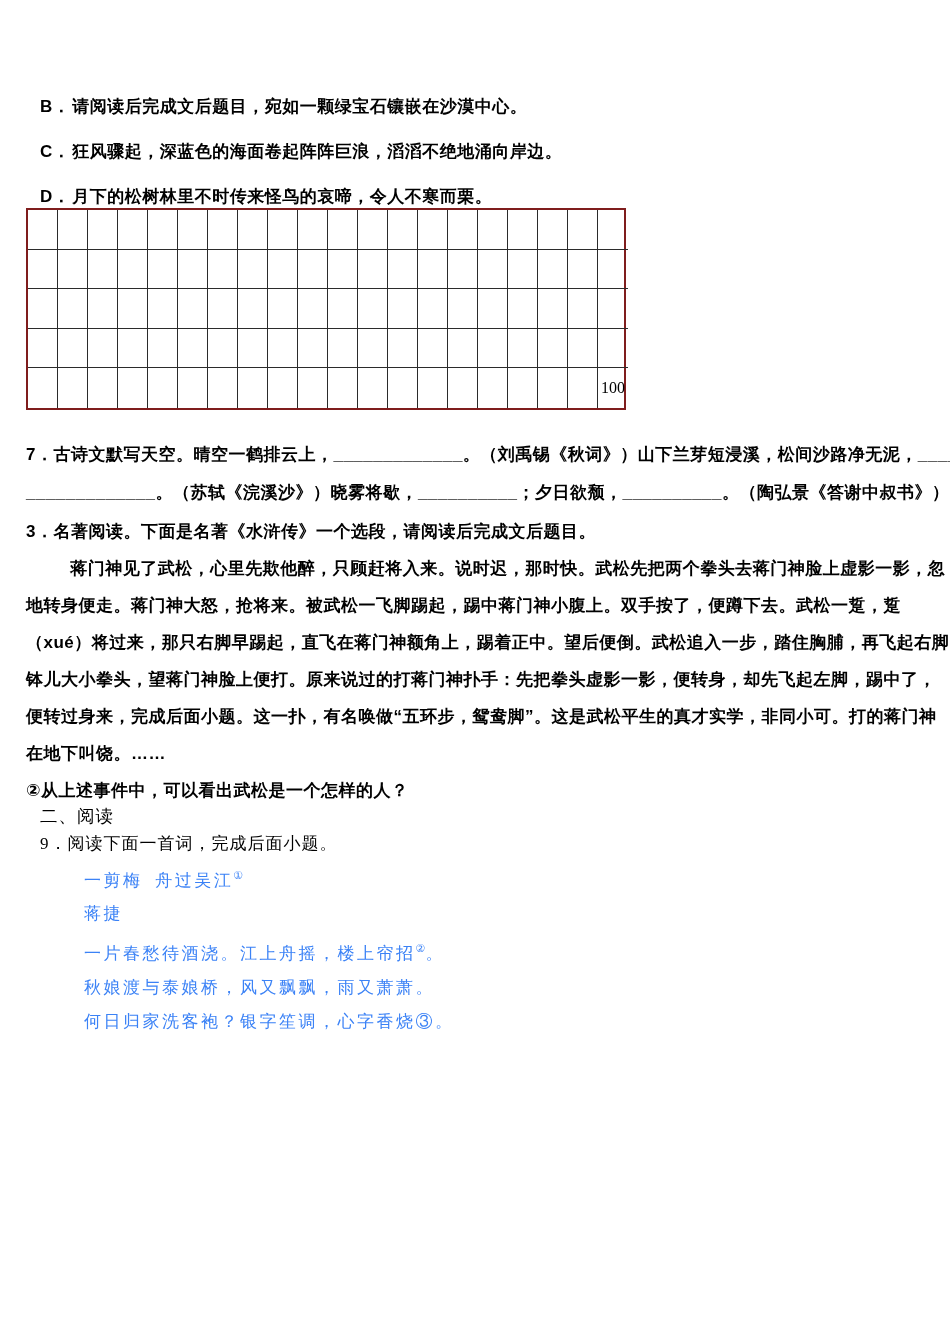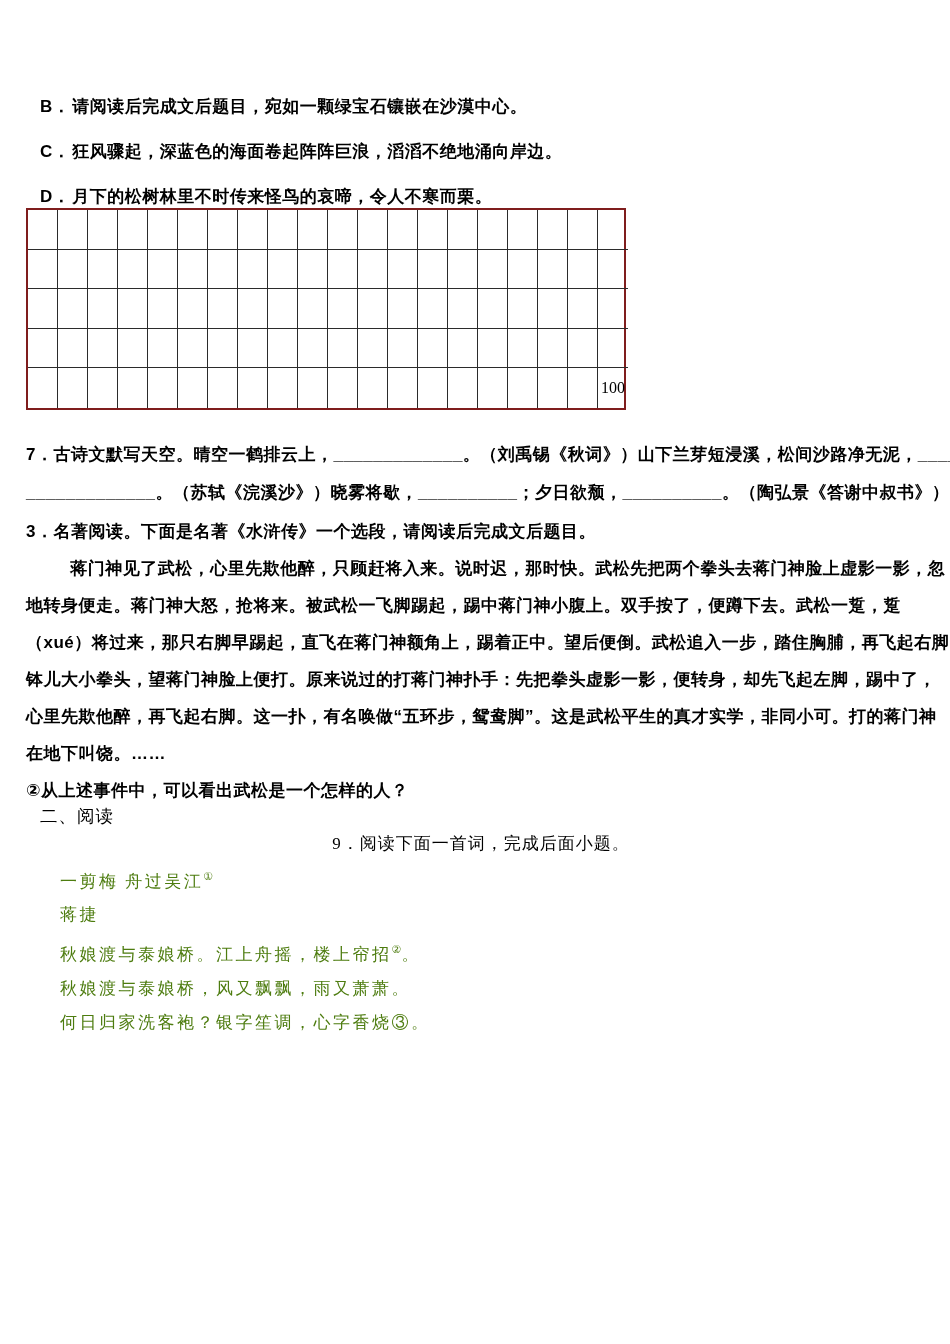--- a/index.html
+++ b/index.html
@@ -28,24 +28,24 @@
   .grid-cell{border-right:1.5px solid #2b2b2b;border-bottom:1.5px solid #2b2b2b;box-sizing:border-box;
     display:flex;align-items:center;justify-content:center;
     font-family:"Liberation Serif","DejaVu Serif",serif;font-size:16px;}
   .grid-cell.col-last{border-right:none;}
   .grid-cell.row-last{border-bottom:none;}
 
   .q7-block{margin-top:26px;}
   .q8-title{font-weight:600;line-height:36px;letter-spacing:.5px;margin-top:2px;white-space:nowrap;}
   .passage .bodyline.indent{text-indent:2.6em;}
   .section-title{font-weight:400;font-size:17.5px;line-height:26px;margin-left:14px;margin-top:-6px;letter-spacing:1px;}
-  .q9-intro{font-family:"Liberation Serif","DejaVu Serif",serif;font-weight:400;line-height:30px;margin-left:14px;letter-spacing:1px;text-align:center;}
+  .q9-intro{font-family:"Liberation Serif","DejaVu Serif",serif;font-weight:400;line-height:30px;margin-left:14px;letter-spacing:1px;}
 
   
-  .poem{margin-left:34px;font-family:Liberation Serif, serif;color:#4d7c0f;}
+  .poem{margin-left:58px;font-family:Liberation Mono, monospace;color:#3b82f6;}
   .poem div{line-height:34px;letter-spacing:2.5px;white-space:nowrap;}
   .poem sup{font-size:11px;letter-spacing:0;}
 </style>
 </head>
 <body>
 
 <div class="page">
 
   <div class="option">
     <span class="opt-label">B．</span><span>请阅读后完成文后题目，宛如一颗绿宝石镶嵌在沙漠中心。</span>
@@ -168,32 +168,32 @@
     <div class="q7line">_____________。（苏轼《浣溪沙》）晓雾将歇，__________；夕日欲颓，__________。（陶弘景《答谢中叔书》）</div>
   </div>
 
   <div>
     <div class="q8-title">3．名著阅读。下面是名著《水浒传》一个选段，请阅读后完成文后题目。</div>
     <div class="passage">
       <div class="bodyline indent">蒋门神见了武松，心里先欺他醉，只顾赶将入来。说时迟，那时快。武松先把两个拳头去蒋门神脸上虚影一影，忽</div>
       <div class="bodyline">地转身便走。蒋门神大怒，抢将来。被武松一飞脚踢起，踢中蒋门神小腹上。双手按了，便蹲下去。武松一踅，踅</div>
       <div class="bodyline">（xué）将过来，那只右脚早踢起，直飞在蒋门神额角上，踢着正中。望后便倒。武松追入一步，踏住胸脯，再飞起右脚</div>
       <div class="bodyline">钵儿大小拳头，望蒋门神脸上便打。原来说过的打蒋门神扑手：先把拳头虚影一影，便转身，却先飞起左脚，踢中了，</div>
-      <div class="bodyline">心里先欺他醉，再飞起右脚。这一扑，有名唤做“五环步，鸳鸯脚”。这是武松平生的真才实学，非同小可。打的蒋门神</div>
+      <div class="bodyline">便转过身来，完成后面小题。这一扑，有名唤做“五环步，鸳鸯脚”。这是武松平生的真才实学，非同小可。打的蒋门神</div>
       <div class="bodyline">在地下叫饶。……</div>
     </div>
     <div class="bodyline">②从上述事件中，可以看出武松是一个怎样的人？</div>
   </div>
 
   <div class="section-title">二、阅读</div>
 
   <div>
     <div class="q9-intro">9．阅读下面一首词，完成后面小题。</div>
     <div class="poem">
       <div><span>一剪梅 舟过吴江</span><sup>①</sup></div>
       <div>蒋捷</div>
-      <div><span>秋娘渡与泰娘桥。江上舟摇，楼上帘招</span><sup>②</sup><span>。</span></div>
+      <div><span>一片春愁待酒浇。江上舟摇，楼上帘招</span><sup>②</sup><span>。</span></div>
       <div>秋娘渡与泰娘桥，风又飘飘，雨又萧萧。</div>
       <div>何日归家洗客袍？银字笙调，心字香烧③。</div>
     </div>
   </div>
 
 </div>
 
 </body></html>

